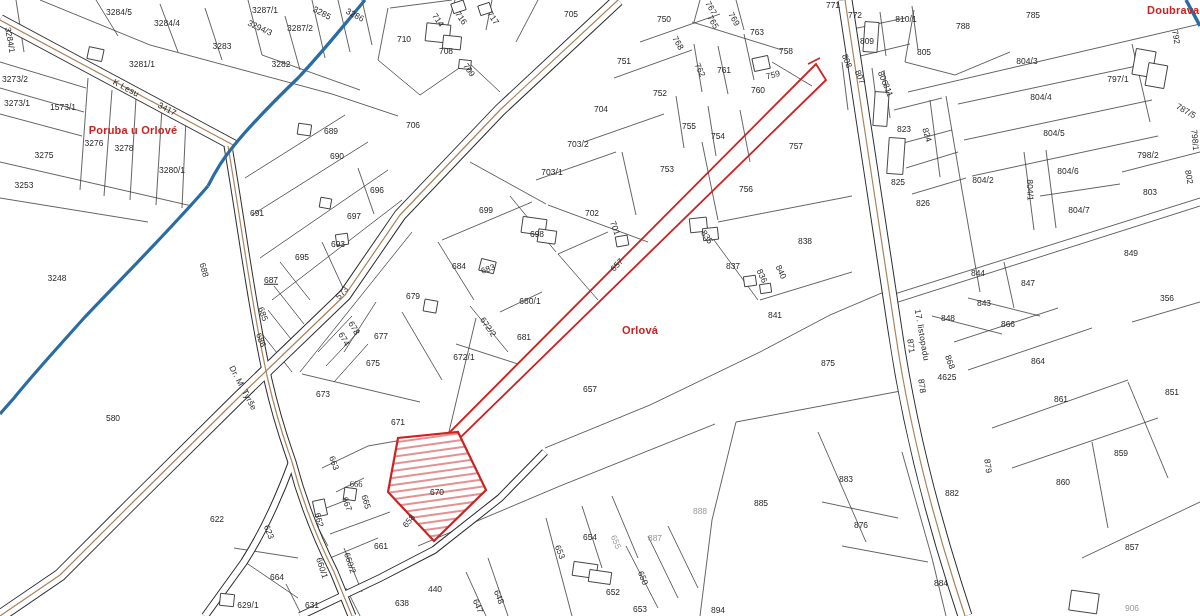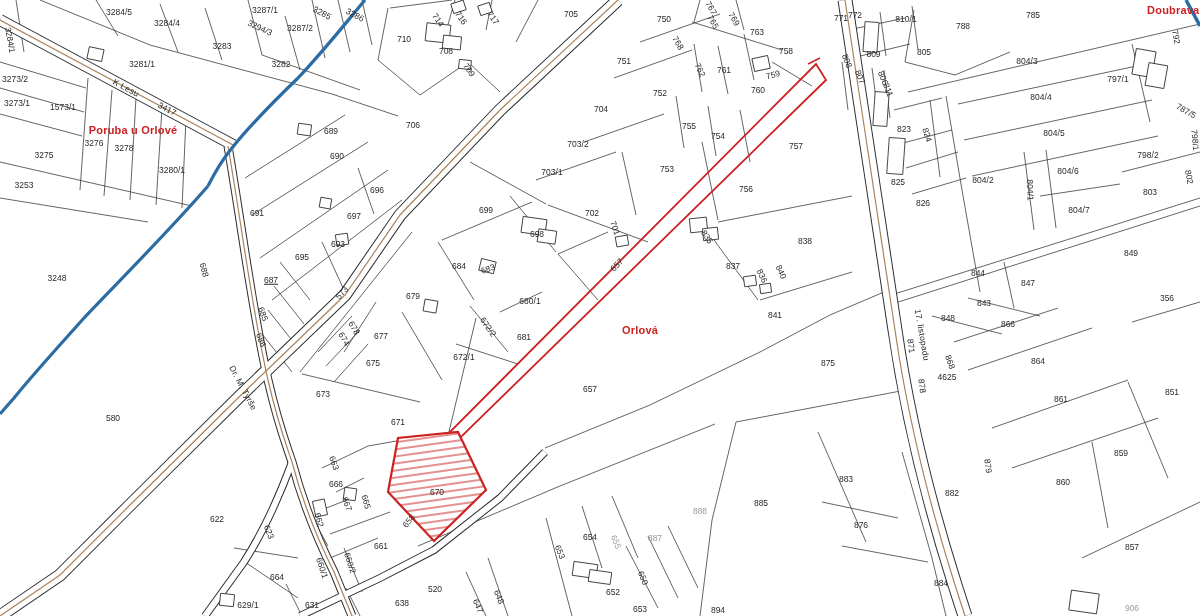--- a/index.html
+++ b/index.html
@@ -195,24 +195,24 @@
       <span class="plabel" style="left: 786px; top: 51px;">758</span>
       <span class="plabel" style="left: 773px; top: 75px; transform: translate(-50%, -50%) rotate(-15deg);">759</span>
       <span class="plabel" style="left: 758px; top: 90px;">760</span>
       <span class="plabel" style="left: 724px; top: 70px;">761</span>
       <span class="plabel" style="left: 700px; top: 70px; transform: translate(-50%, -50%) rotate(65deg);">762</span>
       <span class="plabel" style="left: 757px; top: 32px;">763</span>
       <span class="plabel" style="left: 713px; top: 22px; transform: translate(-50%, -50%) rotate(60deg);">765</span>
       <span class="plabel" style="left: 711px; top: 8px; transform: translate(-50%, -50%) rotate(60deg);">767</span>
       <span class="plabel" style="left: 734px; top: 19px; transform: translate(-50%, -50%) rotate(60deg);">769</span>
       <span class="plabel" style="left: 678px; top: 43px; transform: translate(-50%, -50%) rotate(60deg);">768</span>
-      <span class="plabel" style="left: 833px; top: 18px; margin-left: 8px;">771</span>
+      <span class="plabel" style="left: 833px; top: 5px;">771</span>
       <span class="plabel" style="left: 855px; top: 15px;">772</span>
       <span class="plabel" style="left: 906px; top: 19px;">810/1</span>
-      <span class="plabel" style="left: 867px; top: 54px; padding-left: 13px;">809</span>
+      <span class="plabel" style="left: 867px; top: 41px;">809</span>
       <span class="plabel" style="left: 908px; top: 52px; margin-left: 16px;">805</span>
       <span class="plabel" style="left: 847px; top: 61px; transform: translate(-50%, -50%) rotate(68deg);">808</span>
       <span class="plabel" style="left: 860px; top: 77px; transform: translate(-50%, -50%) rotate(68deg);">807</span>
       <span class="plabel" style="left: 883px; top: 78px; transform: translate(-50%, -50%) rotate(68deg);">806</span>
       <span class="plabel" style="left: 888px; top: 90px; transform: translate(-50%, -50%) rotate(68deg);">811</span>
       <span class="plabel" style="left: 904px; top: 129px;">823</span>
       <span class="plabel" style="left: 927px; top: 135px; transform: translate(-50%, -50%) rotate(72deg);">824</span>
       <span class="plabel" style="left: 898px; top: 182px;">825</span>
       <span class="plabel" style="left: 923px; top: 203px;">826</span>
       <span class="plabel" style="left: 963px; top: 26px;">788</span>
@@ -286,32 +286,32 @@
       <span class="plabel" style="left: 590px; top: 537px;">654</span>
       <span class="plabel gray" style="left: 616px; top: 542px; transform: translate(-50%, -50%) rotate(68deg);">655</span>
       <span class="plabel" style="left: 560px; top: 552px; transform: translate(-50%, -50%) rotate(68deg);">653</span>
       <span class="plabel" style="left: 613px; top: 592px;">652</span>
       <span class="plabel" style="left: 643px; top: 578px; transform: translate(-50%, -50%) rotate(68deg);">650</span>
       <span class="plabel" style="left: 640px; top: 609px;">653</span>
       <span class="plabel" style="left: 718px; top: 610px;">894</span>
       <span class="plabel" style="left: 537px; top: 583px; margin-top: 40px;">649</span>
       <span class="plabel" style="left: 499px; top: 597px; transform: translate(-50%, -50%) rotate(68deg);">648</span>
       <span class="plabel" style="left: 478px; top: 606px; transform: translate(-50%, -50%) rotate(68deg);">647</span>
-      <span class="plabel" style="left: 435px; top: 589px;">520</span>
+      <span class="plabel" style="left: 435px; top: 589px;">440</span>
       <span class="plabel" style="left: 402px; top: 603px; text-align: center;">638</span>
       <span class="plabel" style="left: 312px; top: 605px;">631</span>
       <span class="plabel" style="left: 248px; top: 605px;">629/1</span>
       <span class="plabel" style="left: 277px; top: 577px;">664</span>
       <span class="plabel" style="left: 381px; top: 546px;">661</span>
       <span class="plabel" style="left: 322px; top: 568px; transform: translate(-50%, -50%) rotate(72deg);">660/1</span>
       <span class="plabel" style="left: 350px; top: 563px; transform: translate(-50%, -50%) rotate(72deg);">660/2</span>
       <span class="plabel" style="left: 319px; top: 520px; transform: translate(-50%, -50%) rotate(75deg);">662</span>
       <span class="plabel" style="left: 366px; top: 502px; transform: translate(-50%, -50%) rotate(72deg);">665</span>
       <span class="plabel" style="left: 347px; top: 504px; transform: translate(-50%, -50%) rotate(70deg);">667</span>
-      <span class="plabel" style="left: 336px; top: 484px;">666</span>
+      <span class="plabel" style="left: 356px; top: 484px; font-family: Liberation Serif, serif;">666</span>
       <span class="plabel" style="left: 334px; top: 463px; transform: translate(-50%, -50%) rotate(70deg);">663</span>
       <span class="plabel" style="left: 437px; top: 492px;">670</span>
       <span class="plabel" style="left: 409px; top: 521px; transform: translate(-50%, -50%) rotate(-50deg);">658</span>
       <span class="plabel gray" style="left: 1132px; top: 608px;">906</span>
     </div>
 
 
 </div>
 
 </body></html>

